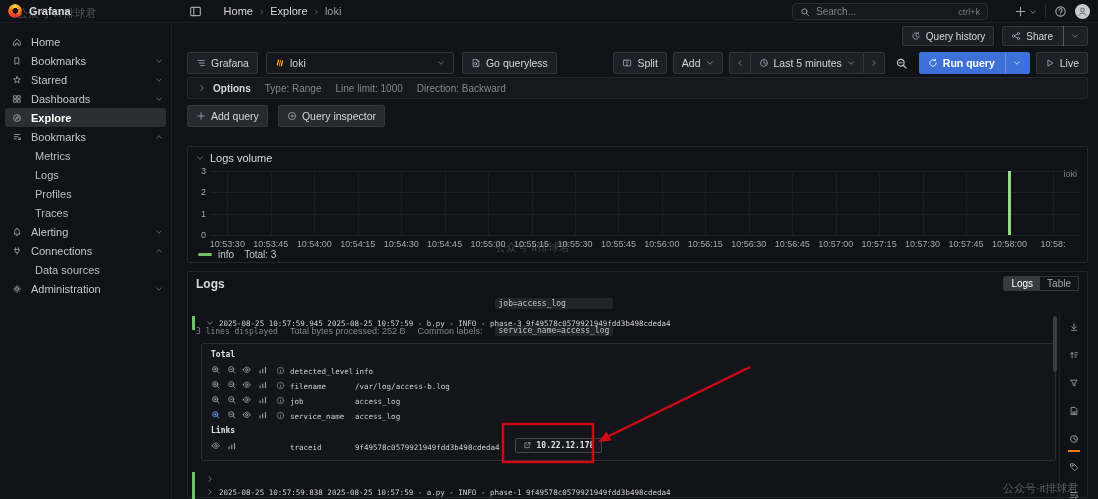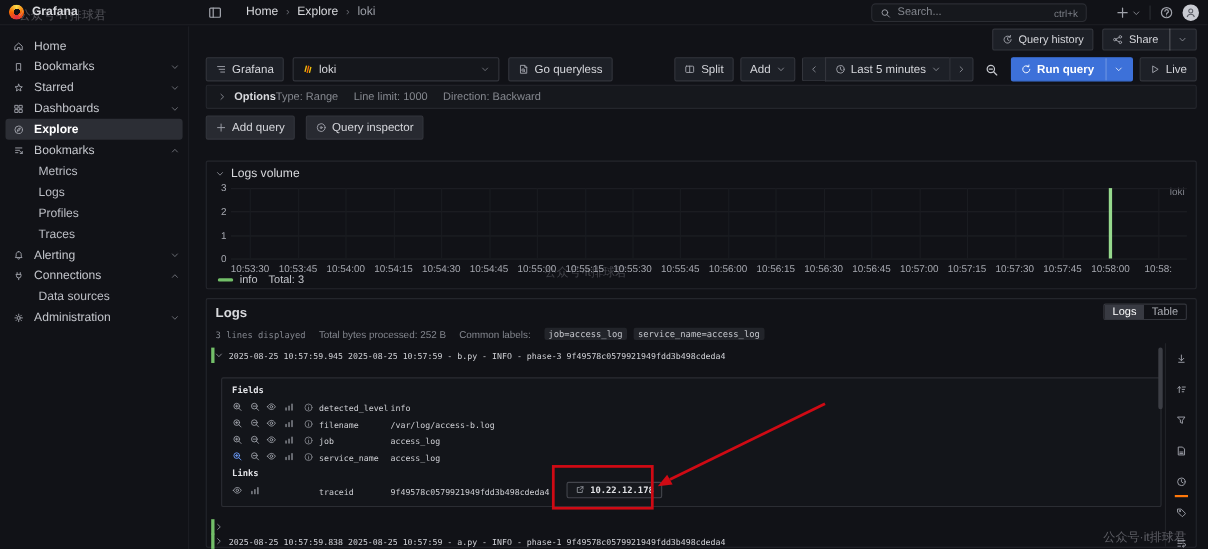--- a/index.html
+++ b/index.html
@@ -56,21 +56,21 @@
 
   .toolbar { position:absolute; top:27px; left:14px; right:10px; height:24px; display:flex; align-items:center; gap:8px; }
   .ds-picker { width:188px; justify-content:flex-start; background:#15171c; }
   .ds-picker .side-chev { margin-left:auto; }
   .toolbar .right { margin-left:auto; display:flex; align-items:center; gap:6px; }
   .tp-group { display:flex; align-items:center; }
   .tp-group .btn { border-radius:0; border-right-width:0; }
   .tp-group .btn:first-child { border-radius:2px 0 0 2px; }
   .tp-group .btn:last-child { border-radius:0 2px 2px 0; border-right-width:1px; }
 
-  .query-panel { position:absolute; top:53px; left:14px; right:10px; height:22px; border:1px solid #24262c; border-radius:2px; background:#16181d; display:flex; align-items:center; padding:0 10px; }
+  .query-panel { position:absolute; top:53px; left:14px; right:10px; height:22px; border:1px solid #24262c; border-radius:2px; background:#16181d; display:flex; align-items:center; padding:0 10px; gap:14px; }
   .opt-label { font-size:10px; font-weight:bold; color:#d8d9dd; display:flex; align-items:center; gap:7px; }
   .opt-item { font-size:10px; color:#85888f; }
 
   .action-row { position:absolute; top:81px; left:14px; display:flex; gap:10px; }
   .action-row .btn { background:#282a31; }
 
   
   .vol-panel { position:absolute; top:122px; left:14px; right:10px; height:117px; border:1px solid #24262c; border-radius:2px; }
   .panel-head { position:absolute; left:8px; top:5px; display:flex; align-items:center; gap:6px; font-size:11px; color:#d8d9dd; cursor:pointer; }
   .plot { position:absolute; left:22px; right:8px; top:24px; height:64px; }
@@ -88,25 +88,25 @@
   
   .logs-panel { position:absolute; top:247px; left:14px; right:10px; bottom:1px; border:1px solid #24262c; border-radius:2px; }
   .logs-title { position:absolute; left:8px; top:5px; font-size:12px; font-weight:bold; color:#d8d9dd; }
   .view-toggle { position:absolute; right:8px; top:4px; display:flex; border:1px solid #34363d; border-radius:2px; overflow:hidden; }
   .view-toggle .opt { font-size:10px; padding:1px 7px; color:#aaacb3; cursor:pointer; }
   .view-toggle .opt.sel { background:#383a42; color:#fff; }
   .meta-row { position:absolute; left:8px; top:26px; display:flex; align-items:flex-end; gap:12px; }
   .meta-mono { font-family:"DejaVu Sans Mono", monospace; font-size:8px; color:#83868e; }
   .meta-sans { font-size:9px; color:#83868e; }
   .chip { font-family:"DejaVu Sans Mono", monospace; font-size:8px; color:#c4c6cc; background:#22242a; padding:1px 4px; border-radius:2px; }
-  .chips { display:flex; gap:6px; }
+  .chips { display:flex; gap:16px;flex-direction:column; }
 
   .log-row { position:absolute; left:4px; right:34px; height:14px; display:flex; align-items:center; gap:5px;
              font-family:"DejaVu Sans Mono", monospace; font-size:7.5px; color:#d0d1d6; border-left:3px solid #fde047;
-             padding-left:0; cursor:pointer; white-space:nowrap; overflow:hidden; }
+             padding-left:11px; cursor:pointer; white-space:nowrap; overflow:hidden; }
   .log-chev { color:#a6a8b0; }
 
   .details { position:absolute; left:13px; top:71px; width:855px; height:118px; border:1px solid #2b2d33; border-radius:2px; background:#13151a; }
   .d-title { position:absolute; left:9px; font-family:"DejaVu Sans Mono", monospace; font-size:8px; font-weight:bold; color:#e2e3e7; }
   .d-row { position:absolute; left:0; right:0; height:15px; }
   .d-icons { position:absolute; left:9px; top:1px; display:flex; gap:6px; }
   .d-icons .ic svg { width:9.5px; height:9.5px; }
   .d-icons .ic { cursor:pointer; }
   .d-icons .ic.hl { color:#6e9fff; }
   .d-info { position:absolute; left:74px; top:2px; color:#85888f; }
@@ -596,21 +596,21 @@
     <div class="log-row" style="top: 44px; border-left-color: rgb(115, 191, 105);">
       <span class="log-chev ic xs">
           <svg viewBox="0 0 14 14">
             <polyline points="3,5 7,9.2 11,5"></polyline>
           </svg>
         </span>
       <span>2025-08-25 10:57:59.945 2025-08-25 10:57:59 - b.py - INFO - phase-3 9f49578c0579921949fdd3b498cdeda4</span>
     </div>
 
     <div class="details">
-      <span class="d-title" style="top:6px;">Fields</span>
+      <span class="d-title" style="top:6px;">Total</span>
       <div>
           <div class="d-row" style="top: 20px;">
             <span class="d-icons">
               <span class="ic ">
                 <svg viewBox="0 0 14 14">
                   <circle cx="6.2" cy="6.2" r="3.8"></circle>
                   <line x1="9" y1="9" x2="12" y2="12"></line>
                   <path d="M4.6 6.2 h3.2 M6.2 4.6 v3.2"></path>
                 </svg>
               </span>

